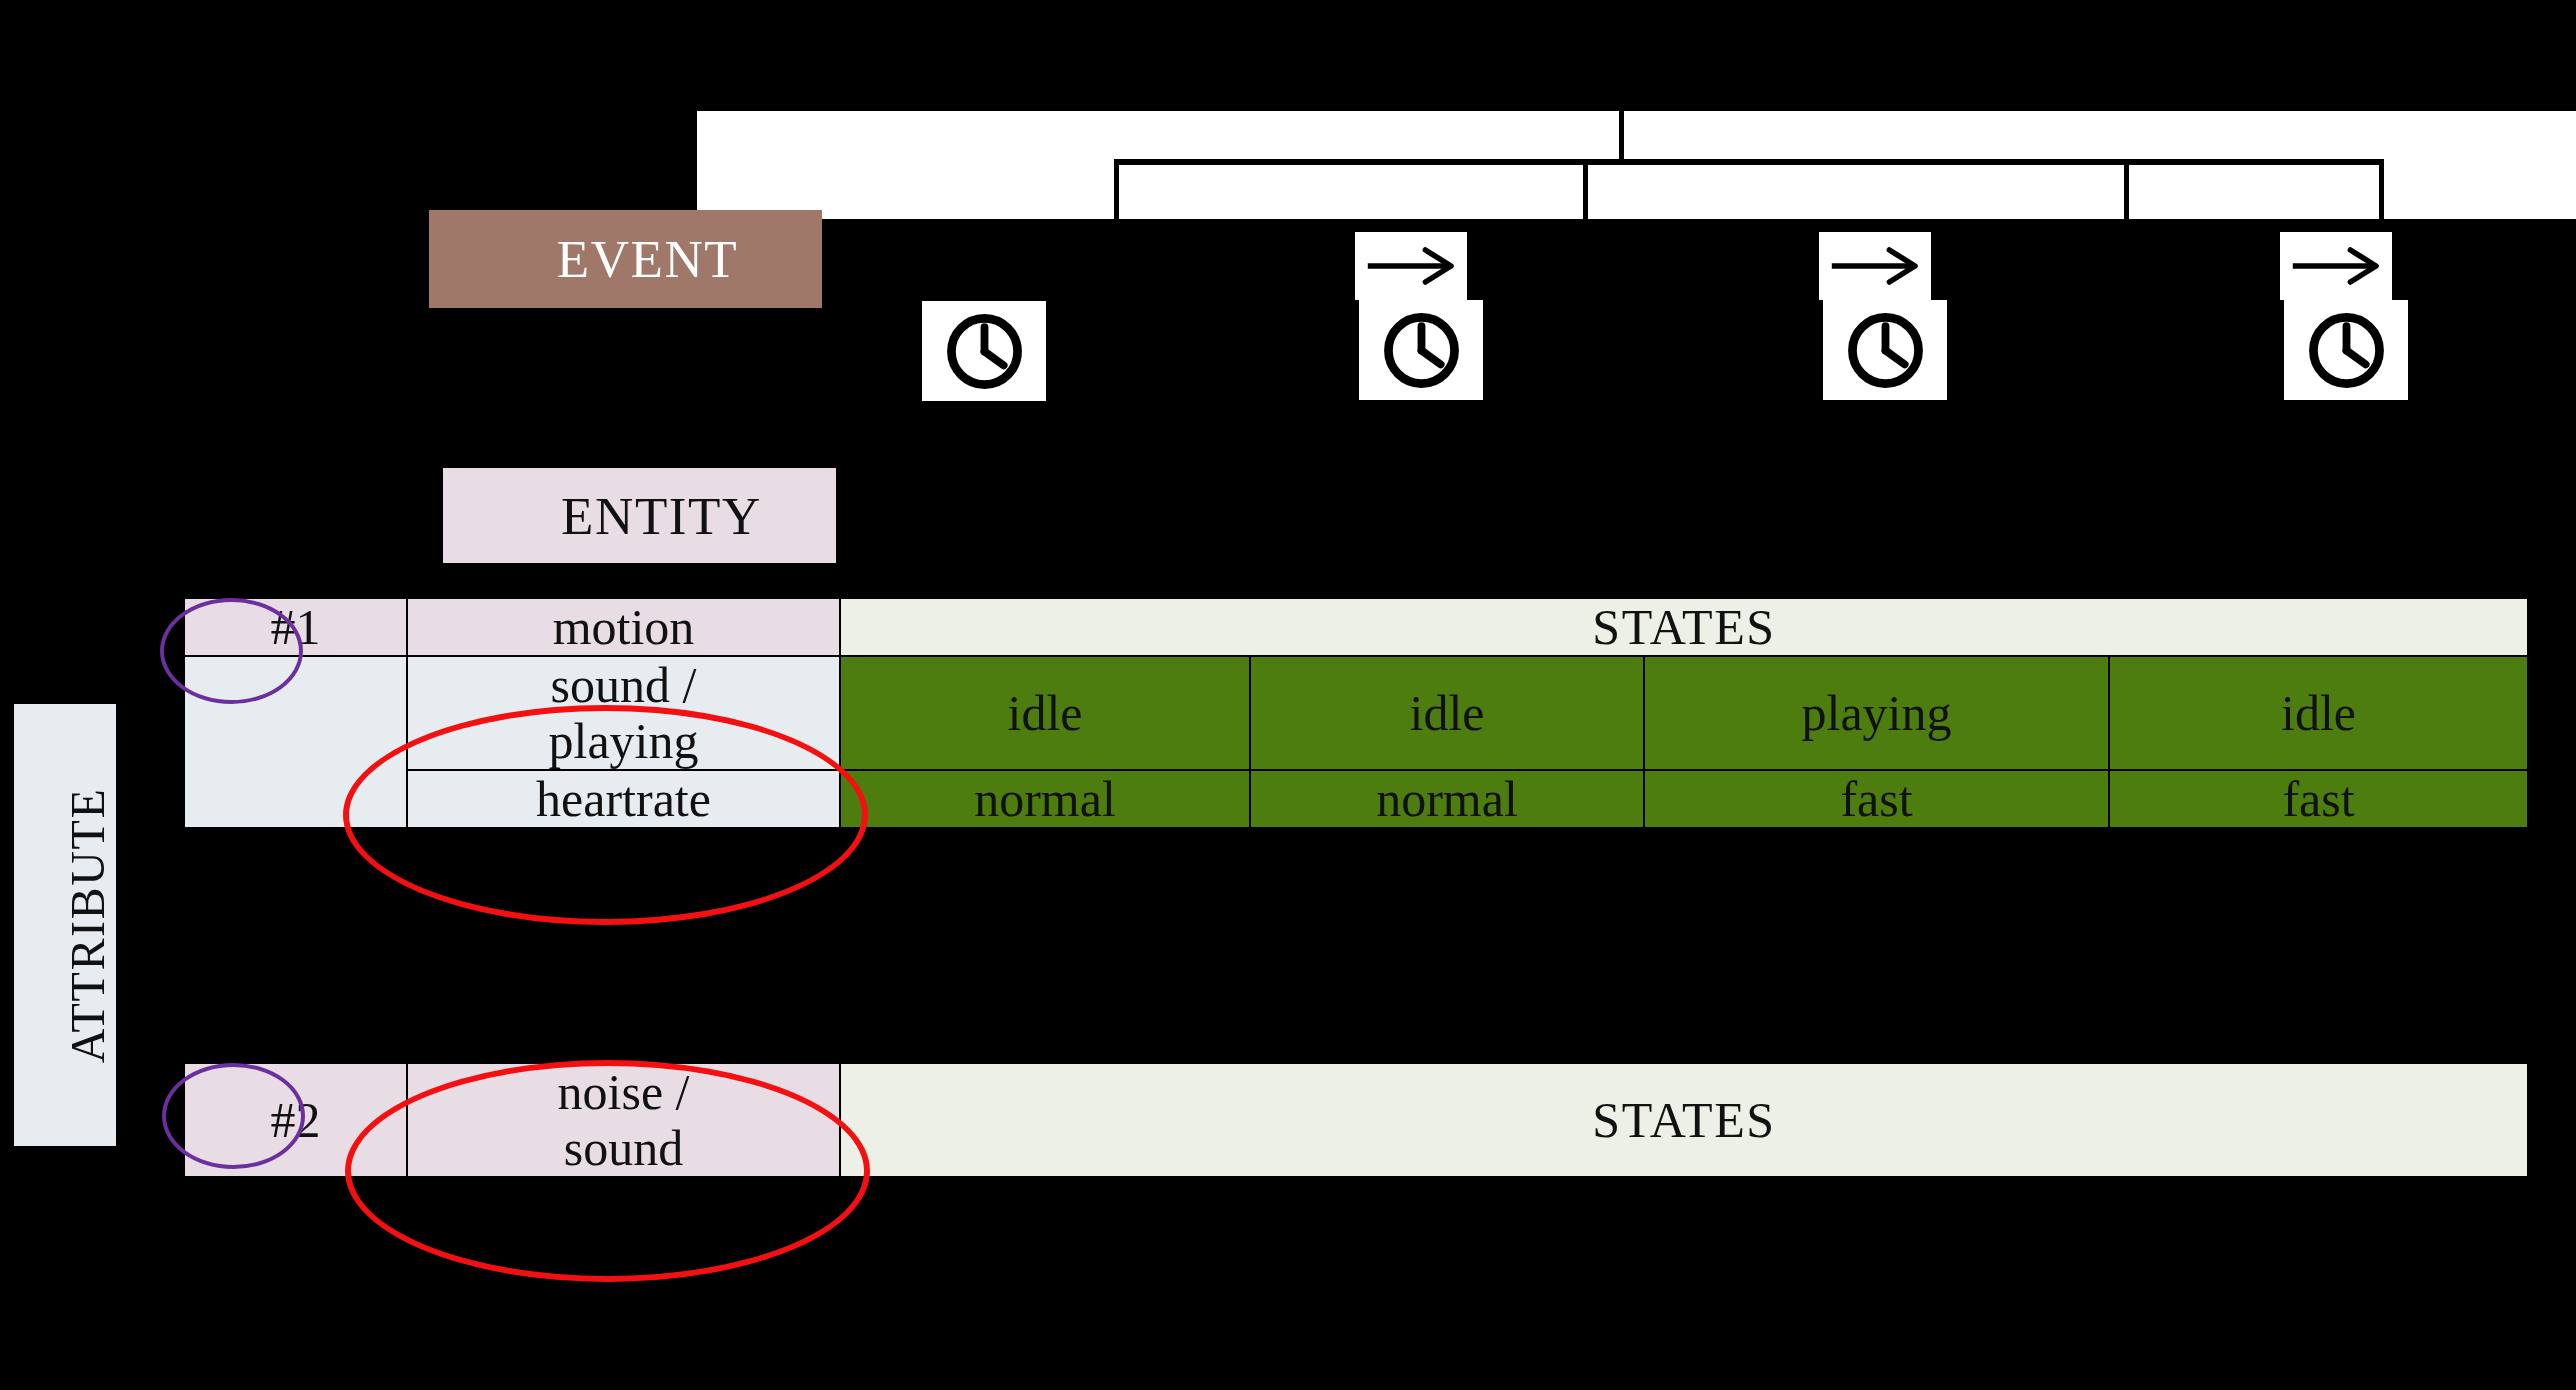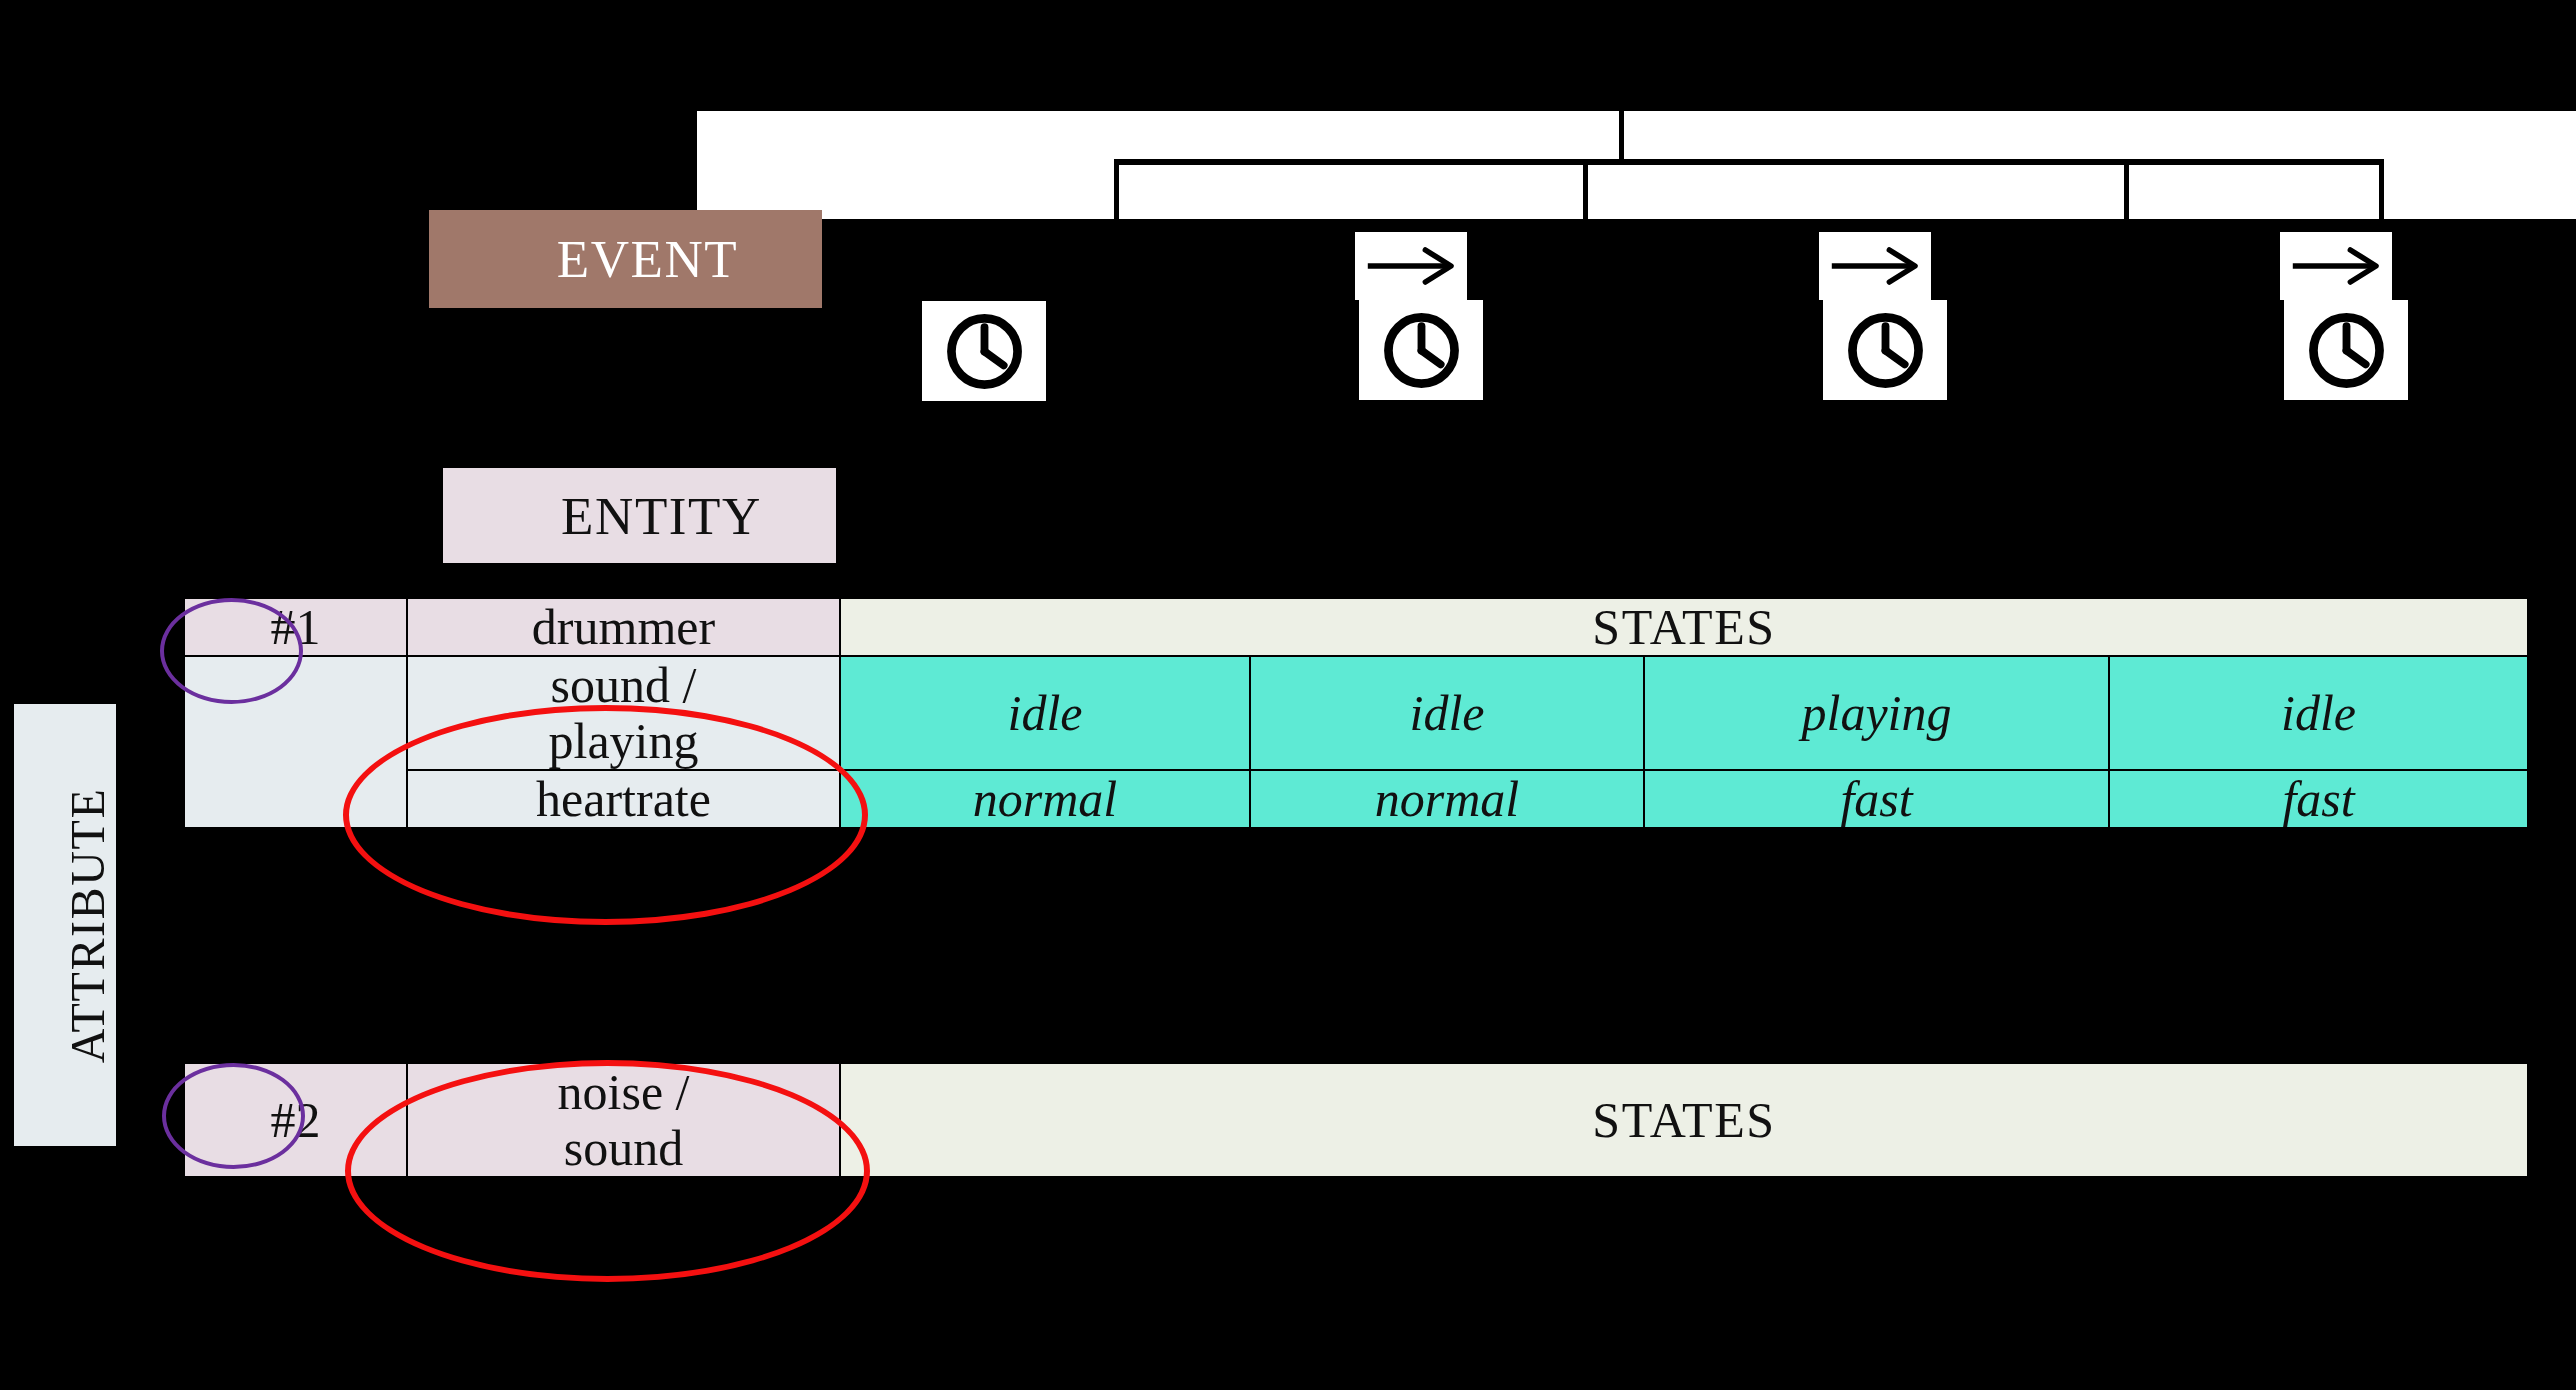--- a/index.html
+++ b/index.html
@@ -31,21 +31,21 @@
              align-items:center;justify-content:center;}
   .clock-box{position:absolute;background:#fff;display:flex;
              align-items:center;justify-content:center;}
 
   
   .tbl{position:absolute;border-collapse:collapse;table-layout:fixed;}
   .tbl td{border:2.4px solid #000;padding:0;text-align:center;
           vertical-align:middle;font-size:50px;color:#111;line-height:1.12;}
   .c-ent{background:#e8dde4;}
   .c-attr{background:#e6ecef;}
-  .c-state{background:#5eead4;font-style:italic;}
+  .c-state{background:#4d7c0f;}
   .c-states-hdr{background:#edf0e6;font-size:51px;letter-spacing:1.6px;margin-left:12px;}
 
   
   .ellipse{position:absolute;border-radius:50%;background:transparent;}
   .ell-red{border:6.4px solid #f41010;}
   .ell-purple{border:4.8px solid #6b2f9e;}
 </style>
 </head>
 <body>
 
@@ -136,21 +136,21 @@
     <col style="width:223px">
       <col style="width:433px">
     <col style="width:410px">
       <col style="width:394px">
       <col style="width:465px">
       <col style="width:419px">
   </colgroup>
   <tbody>
     <tr>
       <td class="c-ent">#1</td>
-      <td class="c-ent">drummer</td>
+      <td class="c-ent">motion</td>
       <td class="c-states-hdr" colspan="4">STATES</td>
     </tr>
     <tr>
       <td class="c-attr" rowspan="2"></td>
       <td class="c-attr">
         <div>sound /</div>
         <div>playing</div>
       </td>
       <td class="c-state">idle</td>
       <td class="c-state">idle</td>

